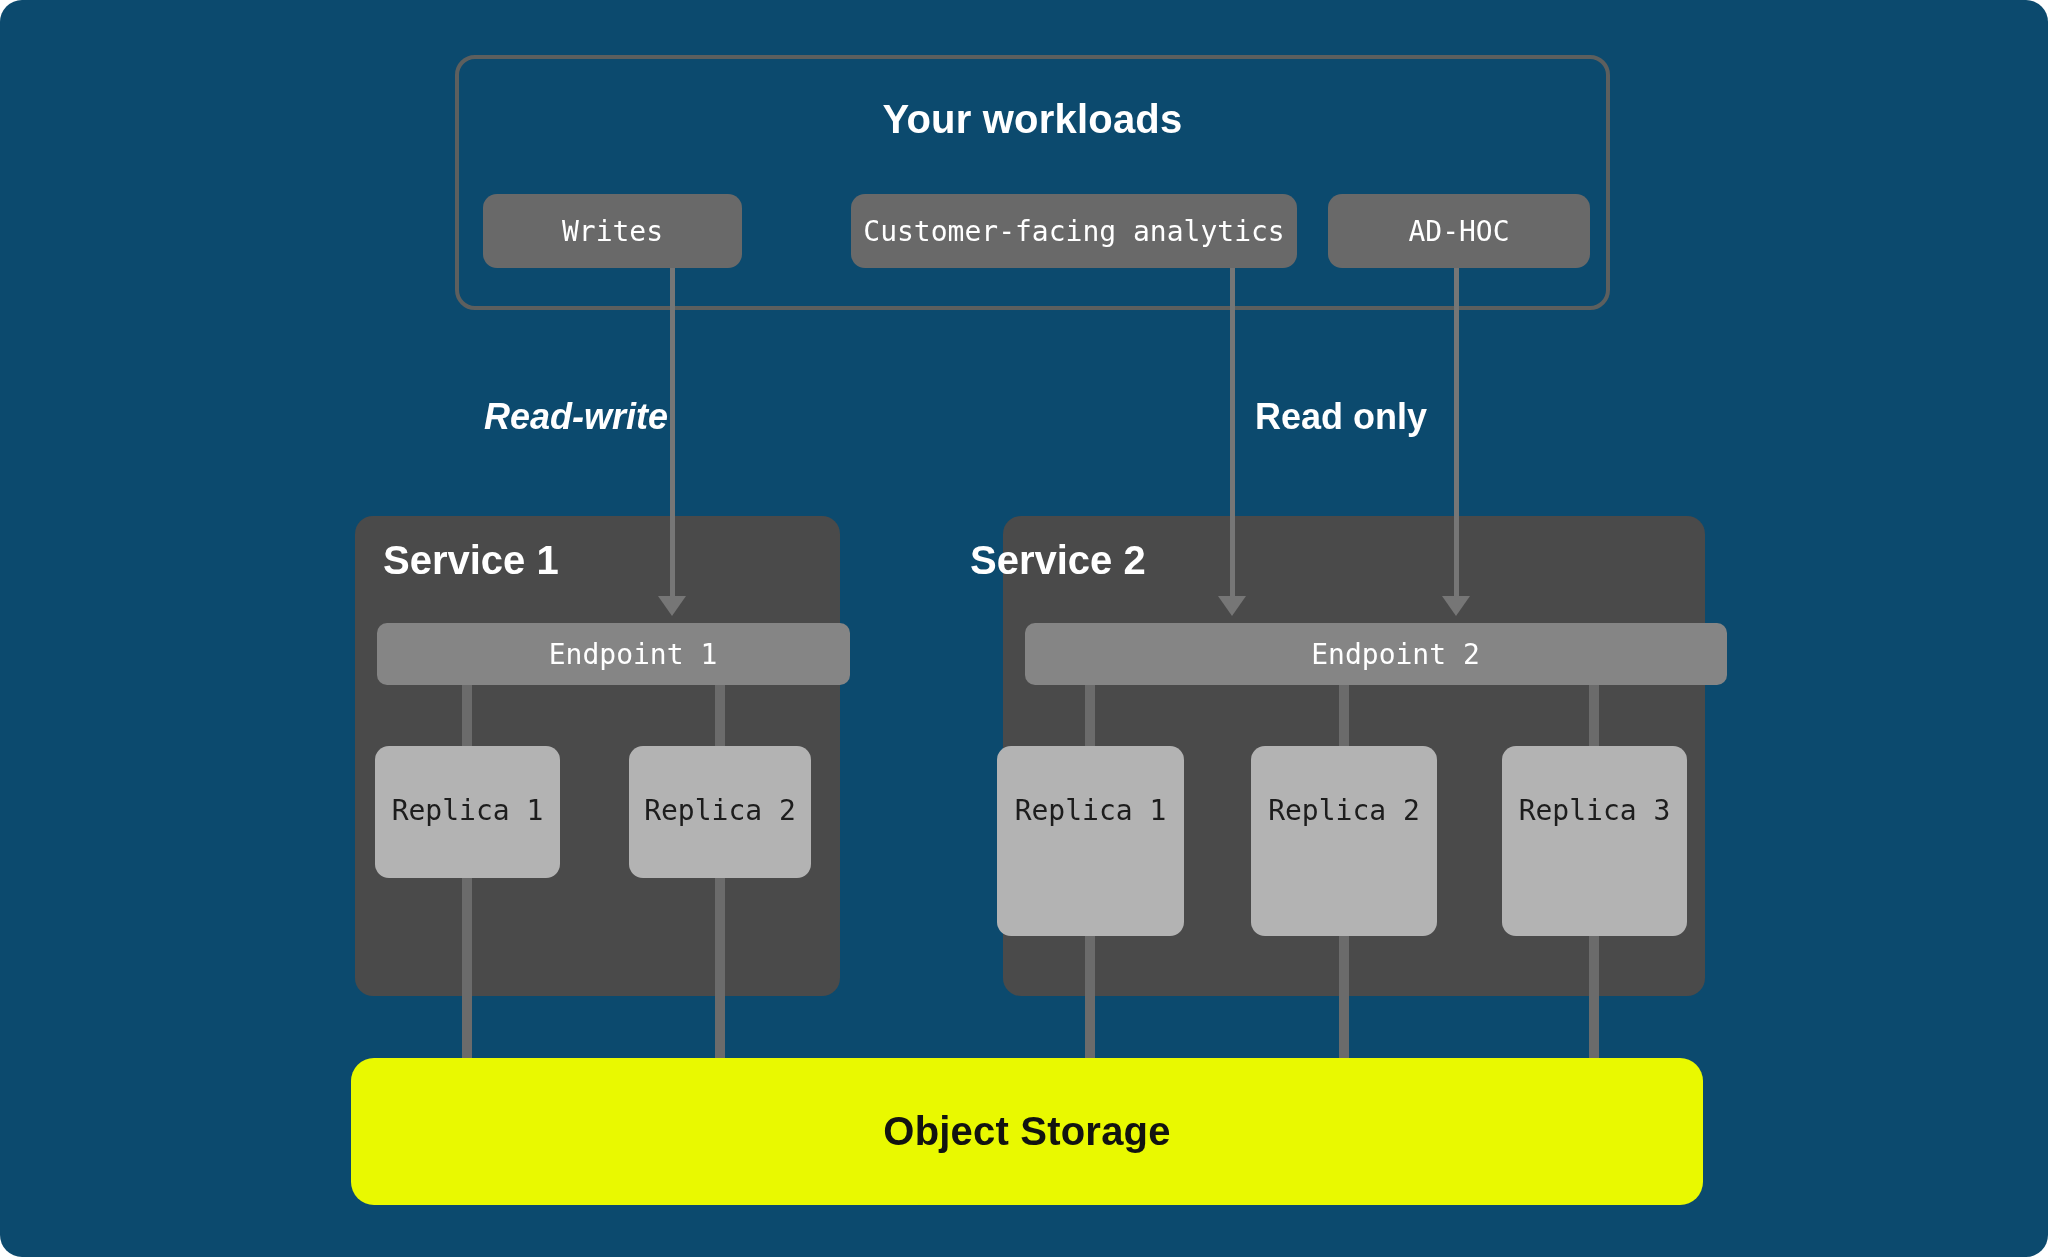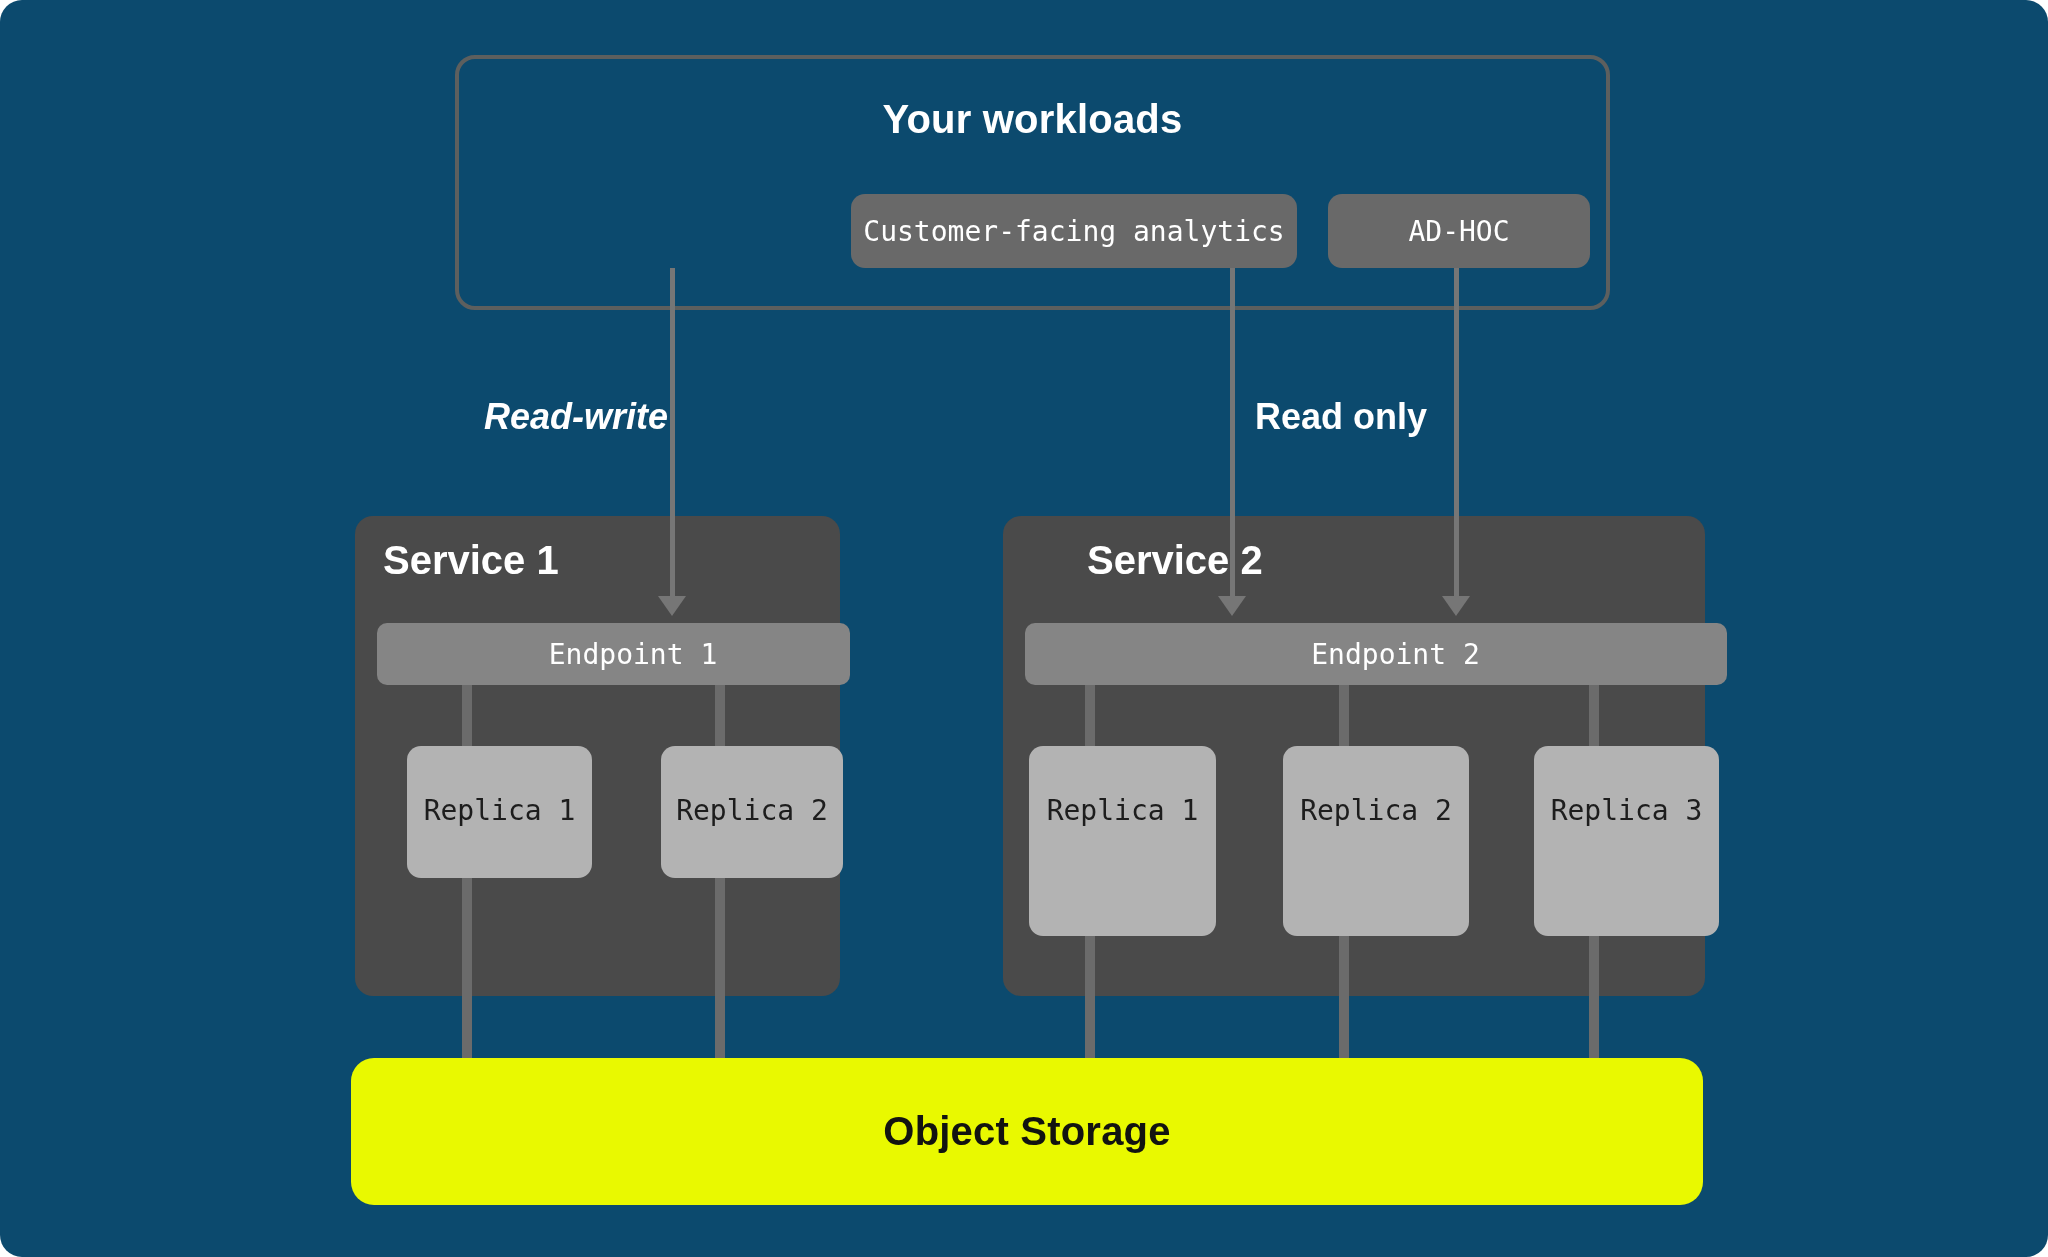--- a/index.html
+++ b/index.html
@@ -94,21 +94,21 @@
     position: absolute;
     top: 536px;
     color: #ffffff;
     font-size: 40px;
     line-height: 48px;
     font-weight: bold;
     z-index: 2;
     white-space: nowrap;
   }
   .service-1-title { left: 383px; }
-  .service-2-title { left: 1087px; text-align: center; }
+  .service-2-title { left: 970px; text-align: center; }
 
   .endpoint-bar {
     position: absolute;
     top: 623px;
     height: 62px;
     background: #858585;
     border-radius: 10px;
     display: flex;
     align-items: center;
     justify-content: center;
@@ -129,21 +129,20 @@
     display: flex;
     justify-content: center;
     align-items: flex-start;
     padding-top: 48px;
     color: #1d1d1d;
     font-family: "DejaVu Sans Mono", "Liberation Mono", monospace;
     font-size: 28px;
     box-sizing: border-box;
     z-index: 2;
     white-space: nowrap;
-    margin-left: 32px;
   }
   .replica-short { height: 132px; }
   .replica-tall  { height: 190px; }
   .s1-r1 { left: 375px;  width: 185px; }
   .s1-r2 { left: 629px;  width: 182px; }
   .s2-r1 { left: 997px;  width: 187px; }
   .s2-r2 { left: 1251px; width: 186px; }
   .s2-r3 { left: 1502px; width: 185px; }
 
   
@@ -178,20 +177,21 @@
     letter-spacing: 0.2px;
   }
 </style>
 </head>
 <body>
 
 <div class="canvas">
 
   <div class="workloads-box"></div>
   <div class="workloads-title">Your workloads</div>
+  <div class="chip chip-writes">Writes</div>
   <div class="chip chip-cfa">Customer-facing analytics</div>
   <div class="chip chip-adhoc">AD-HOC</div>
 
   <div class="arrow-line" style="left:670px; top:268px; height:330px;"></div>
   <div class="arrow-head" style="left:658px; top:596px;"></div>
 
   <div class="arrow-line" style="left:1230px; top:268px; height:330px;"></div>
   <div class="arrow-head" style="left:1218px; top:596px;"></div>
 
   <div class="arrow-line" style="left:1454px; top:268px; height:330px;"></div>

